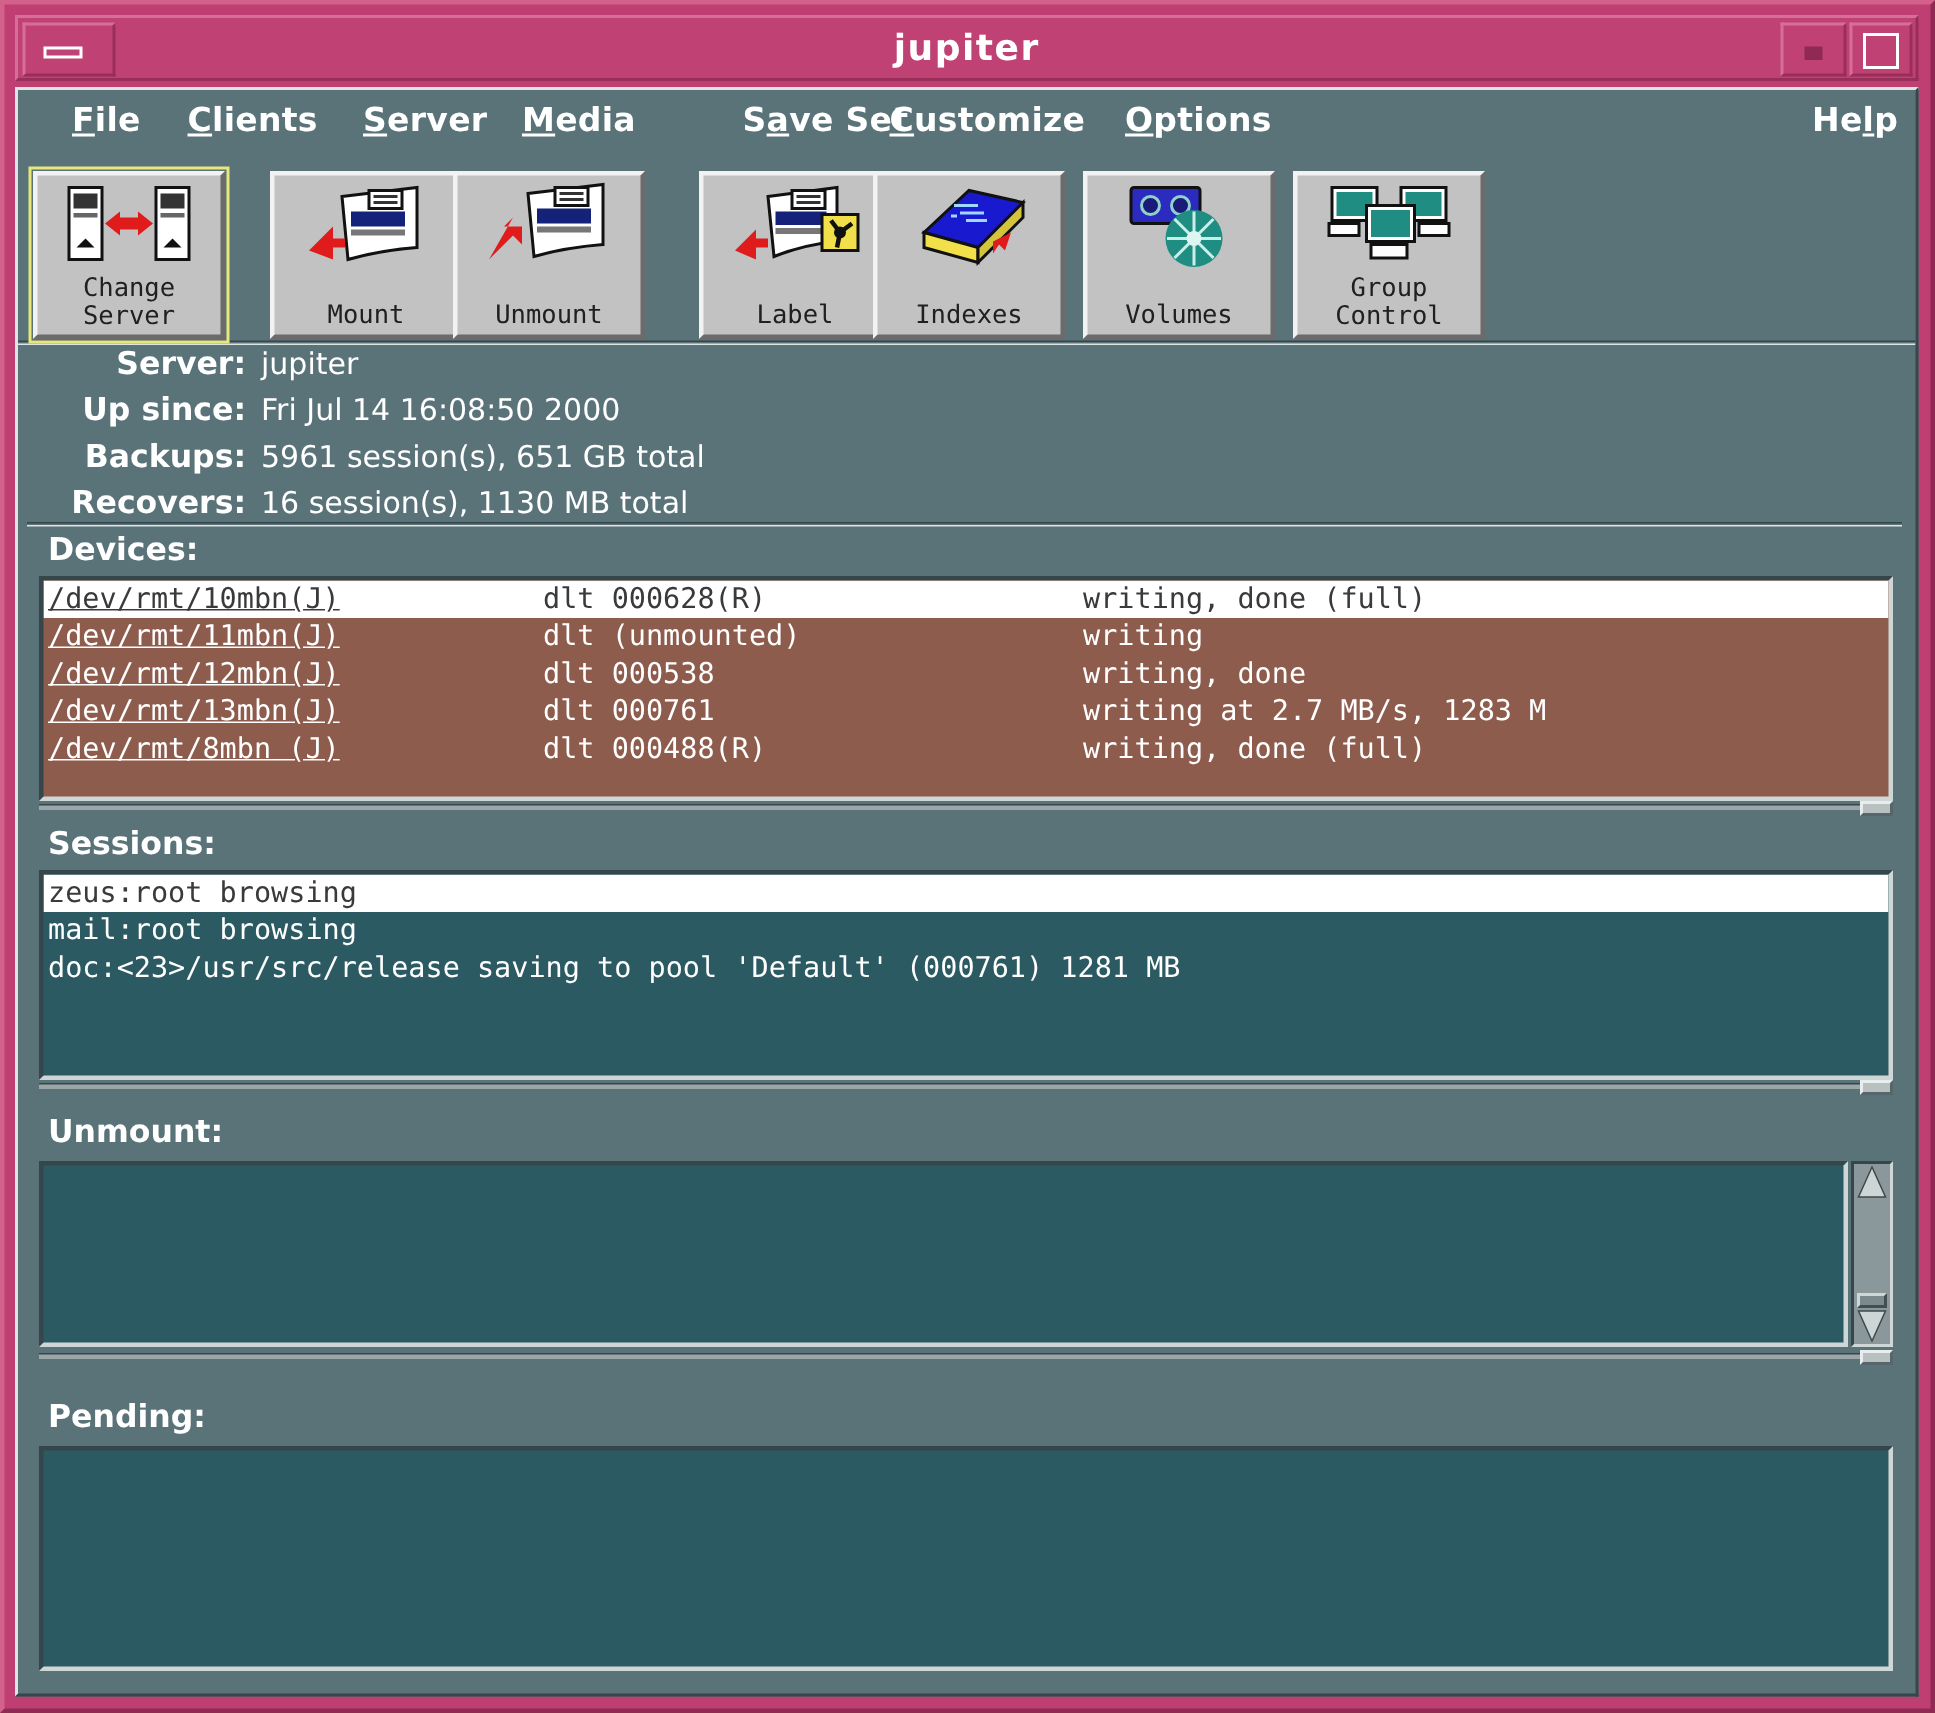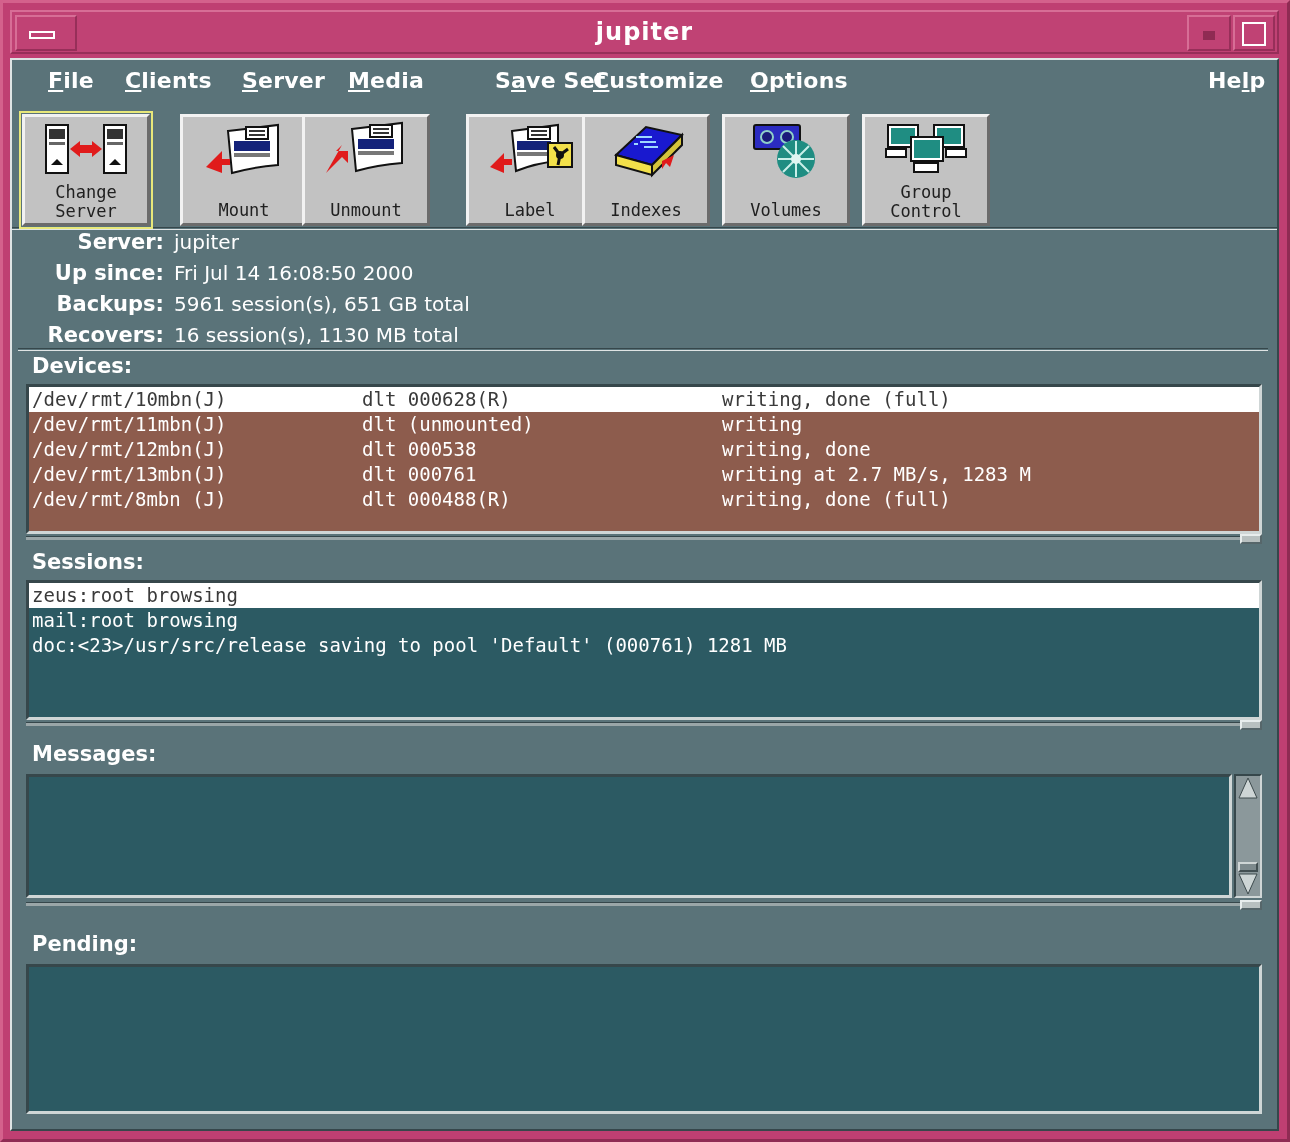--- a/index.html
+++ b/index.html
@@ -134,21 +134,21 @@
     font-size:19px;line-height:25px;white-space:pre;color:#ffffff;
     padding-left:3px;
   }
   .mono-row.selected{background:#ffffff;color:#3a3a3a;}
 
   
   #devices-panel{position:absolute;left:6px;top:294px;width:1250px;height:190px;}
   #devices-label{left:14px;top:0px;}
   #devices-list{left:8px;top:30px;width:1236px;height:150px;background:#8d5c4d;}
   .dev-line{display:flex;}
-  .dev-col-name{width:330px;flex:none;}
+  .dev-col-name{width:330px;flex:none;text-decoration:underline;}
   .dev-col-media{width:360px;flex:none;}
   .dev-col-status{flex:1;}
   #devices-hsep{
     position:absolute;left:8px;top:182px;width:1236px;height:4px;
     background:#9aa6a8;border-top:1px solid #36474b;box-sizing:border-box;
   }
   #devices-hsep .grip{
     position:absolute;right:0;top:-3px;width:22px;height:10px;background:#b8c0c0;
     border-top:2px solid #e8eded;border-left:2px solid #e8eded;
     border-right:2px solid #56666a;border-bottom:2px solid #56666a;
@@ -408,21 +408,21 @@
           <div class="mono-row selected">zeus:root browsing</div>
           <div class="mono-row">mail:root browsing</div>
           <div class="mono-row">doc:&lt;23&gt;/usr/src/release saving to pool 'Default' (000761) 1281 MB</div>
         </div>
       <div id="sessions-hsep">
         <div class="grip"></div>
       </div>
     </div>
 
     <div id="messages-panel">
-      <div class="section-label" id="messages-label">Messages:</div>
+      <div class="section-label" id="messages-label">Unmount:</div>
       <div class="listbox" id="messages-list"></div>
       <div id="messages-scrollbar">
         <div class="sb-arrow up">
           <svg width="20" height="22" viewBox="0 0 20 22">
             <polygon points="10,1 19,21 1,21" fill="#cdd5d5" stroke="#3d4a4d" stroke-width="1"></polygon>
           </svg>
         </div>
         <div class="sb-thumb"></div>
         <div class="sb-arrow down">
           <svg width="20" height="22" viewBox="0 0 20 22">

